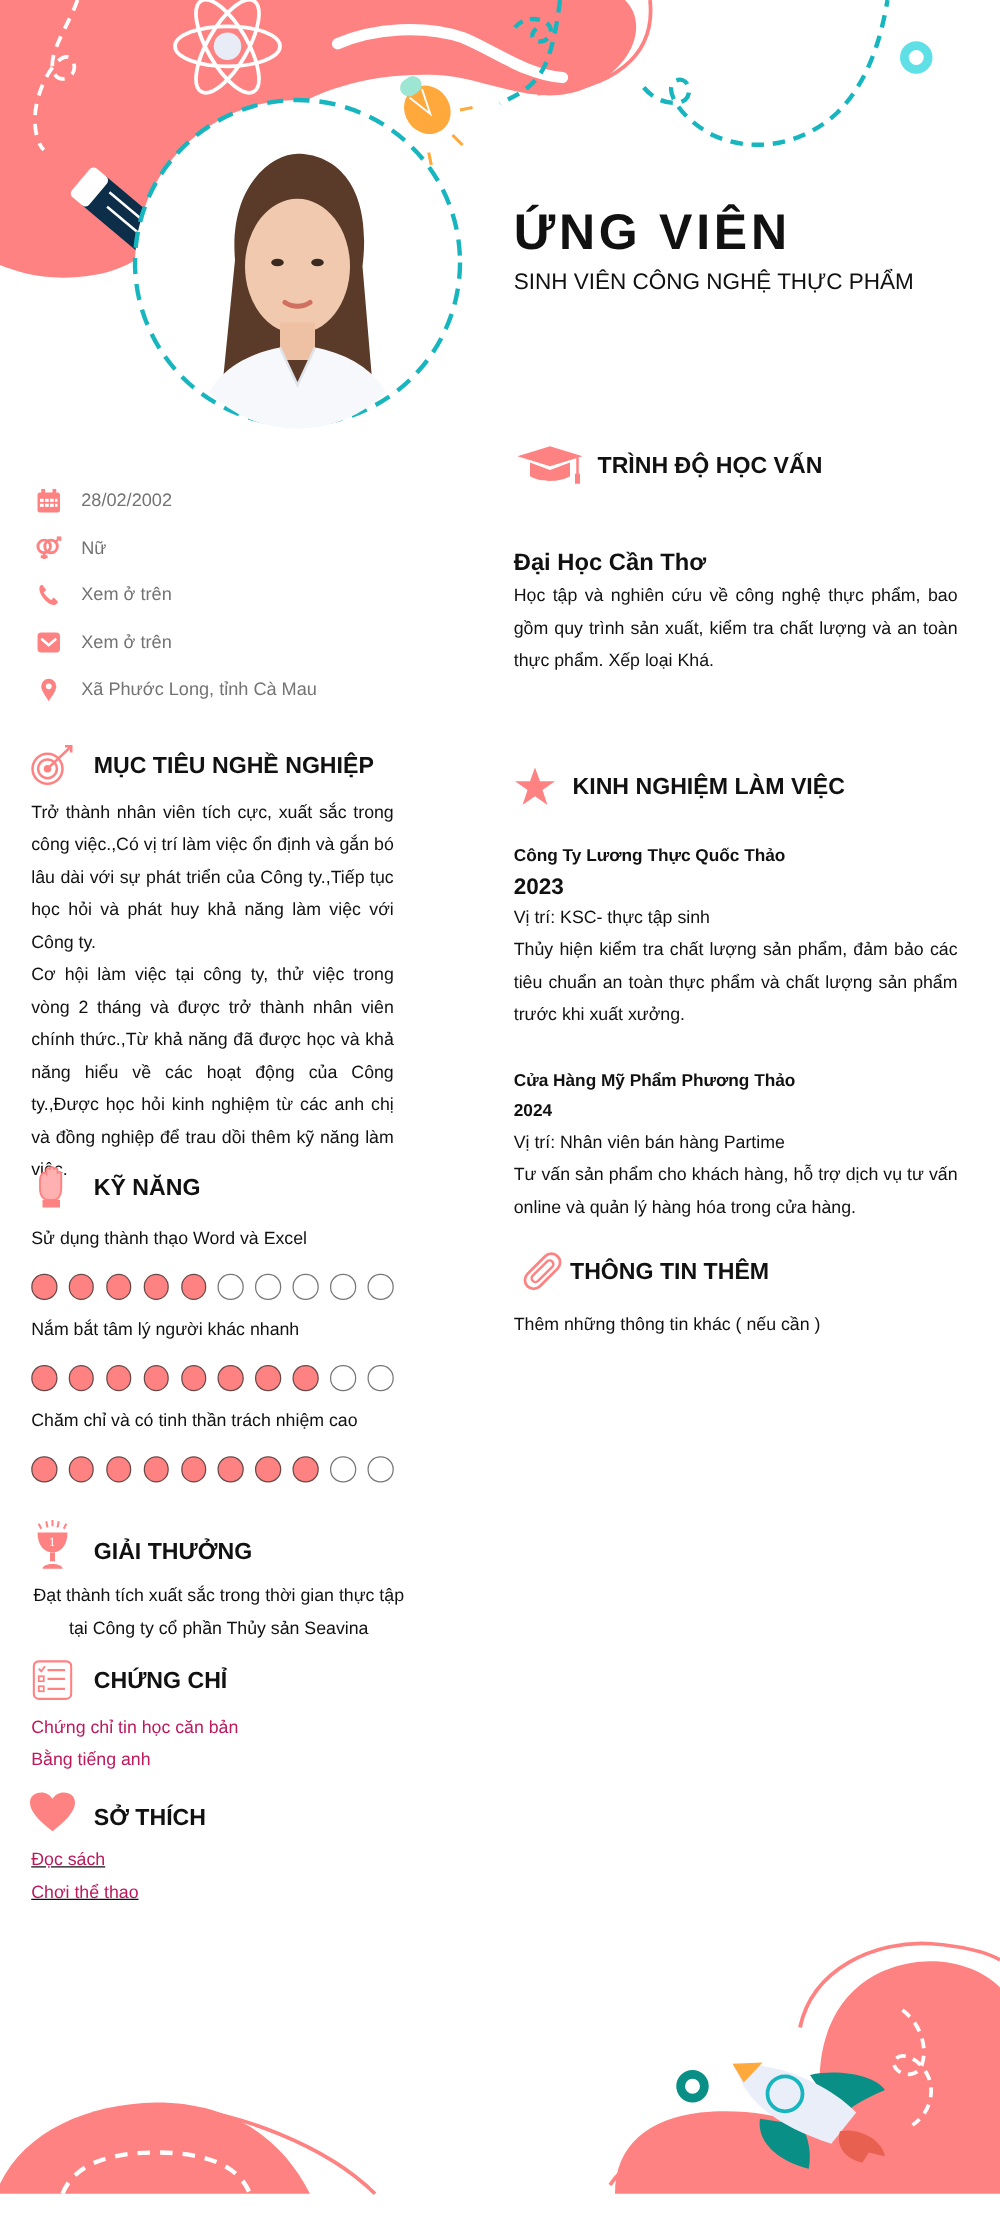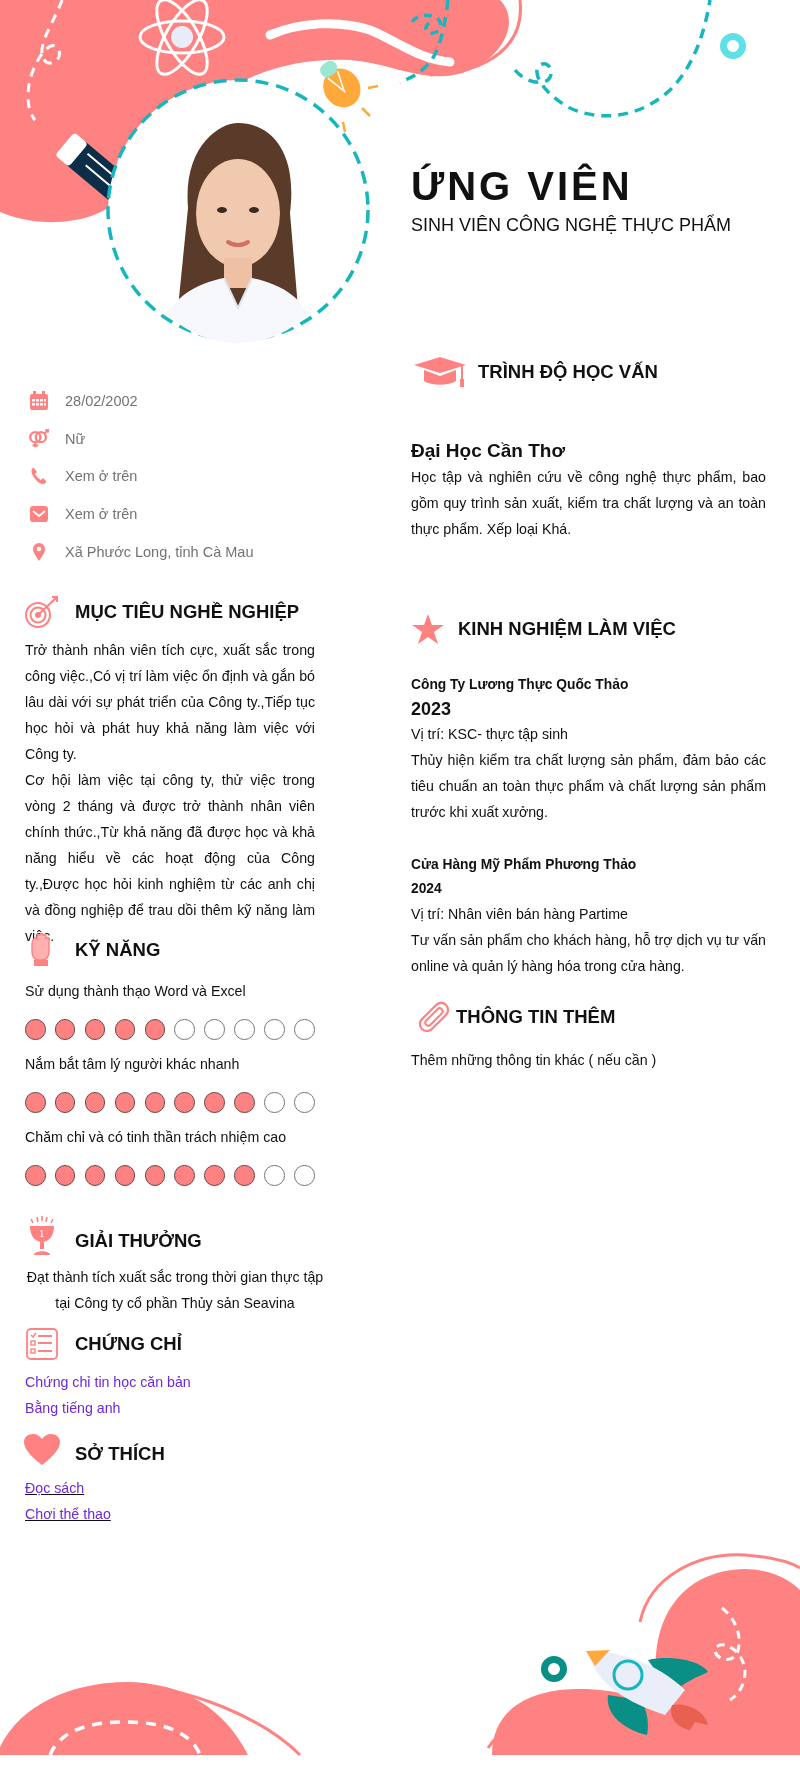--- a/index.html
+++ b/index.html
@@ -16,21 +16,21 @@
   .sec-head { position: absolute; display: flex; align-items: center; }
   .sec-head .hic { width: 40px; height: 36px; display: flex; align-items: center; justify-content: center; }
   .sec-head .htxt { font-size: 18.5px; font-weight: 700; color: #111; }
   .para { position: absolute; font-size: 14.2px; line-height: 26px; text-align: justify; color: #111; }
   .para p { margin: 0; }
   .bold { font-weight: 700; }
   .skill-label { position: absolute; left: 25px; font-size: 14.2px; color: #111; }
   .dots { position: absolute; left: 25px; display: flex; gap: 9.4px; }
   .dot { width: 20.5px; height: 20.5px; border-radius: 50%; border: 1.4px solid #777; background: #fff; }
   .dot.on { background: #ff8282; border-color: #6a4848; }
-  .list-line { font-size: 14.2px; line-height: 26px; color: #6d28d9; }
+  .list-line { font-size: 14.2px; line-height: 26px; color: #be185d; }
 </style>
 </head>
 <body>
 
 <svg class="deco" width="800" height="360" viewBox="0 0 800 360">
 
   <path d="M0 0 H500 C520 20 505 55 470 70 C430 88 390 62 350 60 C300 58 255 70 220 95 C160 140 140 210 75 220 C40 226 15 218 0 212 Z" fill="#ff8282"></path>
 
   <path d="M270 35 C300 22 340 20 370 30 C395 40 420 60 450 62" stroke="#fff" stroke-width="9" fill="none" stroke-linecap="round"></path>
 

